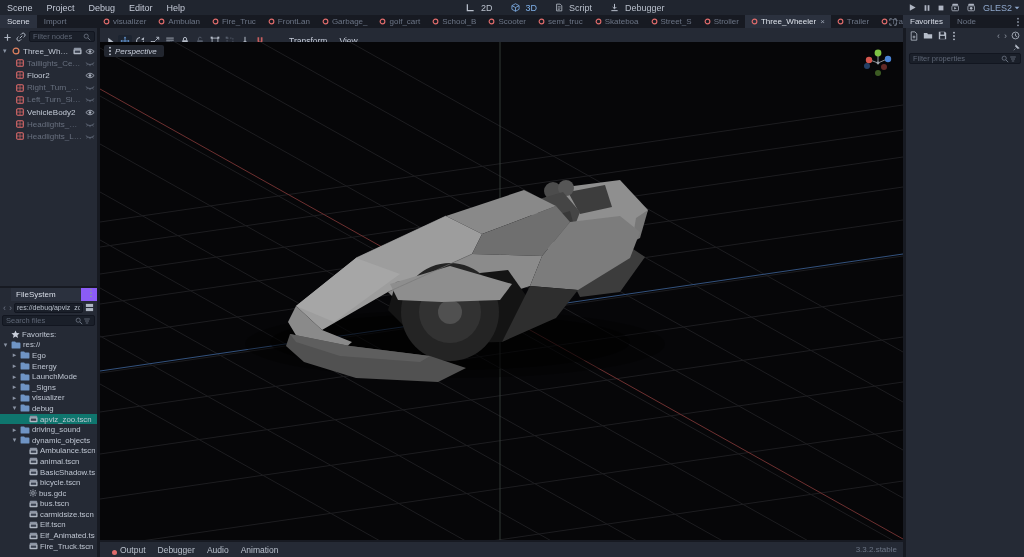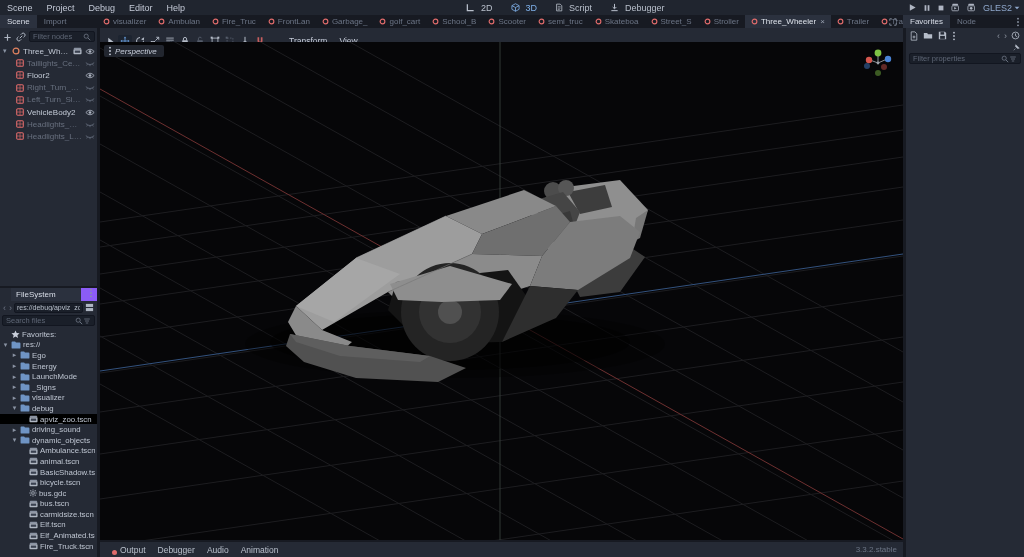--- a/index.html
+++ b/index.html
@@ -60,21 +60,21 @@
   .fspanel{position:absolute;left:0;top:258px;width:97px;bottom:0;border-top:2px solid #171a22;background:#252a35;}
   .fs-title{height:13px;display:flex;align-items:center;font-size:8px;color:#d9dee8;background:#2b313e;padding:0 5px;width:70px;}
   .fs-titlebar{display:flex;background:#8b5cf6;margin-left:11px;}
   .fs-nav{display:flex;align-items:center;height:13px;gap:1px;padding:0 2px;}
   .navarr{color:#6e7685;font-size:9px;padding:0 1px;}
   .pathbox{flex:1;min-width:0;background:#1a1f29;border:1px solid #121620;border-radius:2px;height:10px;
            color:#b9c0cc;font-size:7px;font-family:"Liberation Sans",sans-serif;padding:0 2px;outline:none;}
   .fs-search{display:flex;align-items:center;height:13px;padding:0 2px;}
   .fstree{padding-top:2px;overflow:hidden;}
   .fs-row{height:10.6px;display:flex;align-items:center;gap:2px;font-size:7.8px;color:#bfc6d2;padding-right:2px;}
-  .fs-row.sel{background:#000000;}
+  .fs-row.sel{background:#0f766e;}
   .fs-ind{flex:0 0 auto;}
   .fs-arrow{width:7px;flex:0 0 auto;color:#8a93a3;font-size:7px;text-align:center;}
   .fs-ico{display:flex;align-items:center;flex:0 0 auto;}
   .fs-label{overflow:hidden;white-space:nowrap;}
   
   .center{position:absolute;left:97px;top:28px;width:809px;bottom:0;background:#252a35;border-left:3px solid #171a22;border-right:3px solid #171a22;}
   .vp-toolbar{height:26px;display:flex;align-items:center;gap:10px;padding:0 3px;}
   .vtool{width:14px;height:12px;display:flex;align-items:center;justify-content:center;color:#b6bdc9;border-radius:2px;}
   .vtool.active{color:#6aa0e0;background:#1d2430;}
   .vtool.dim{color:#565d6b;}

